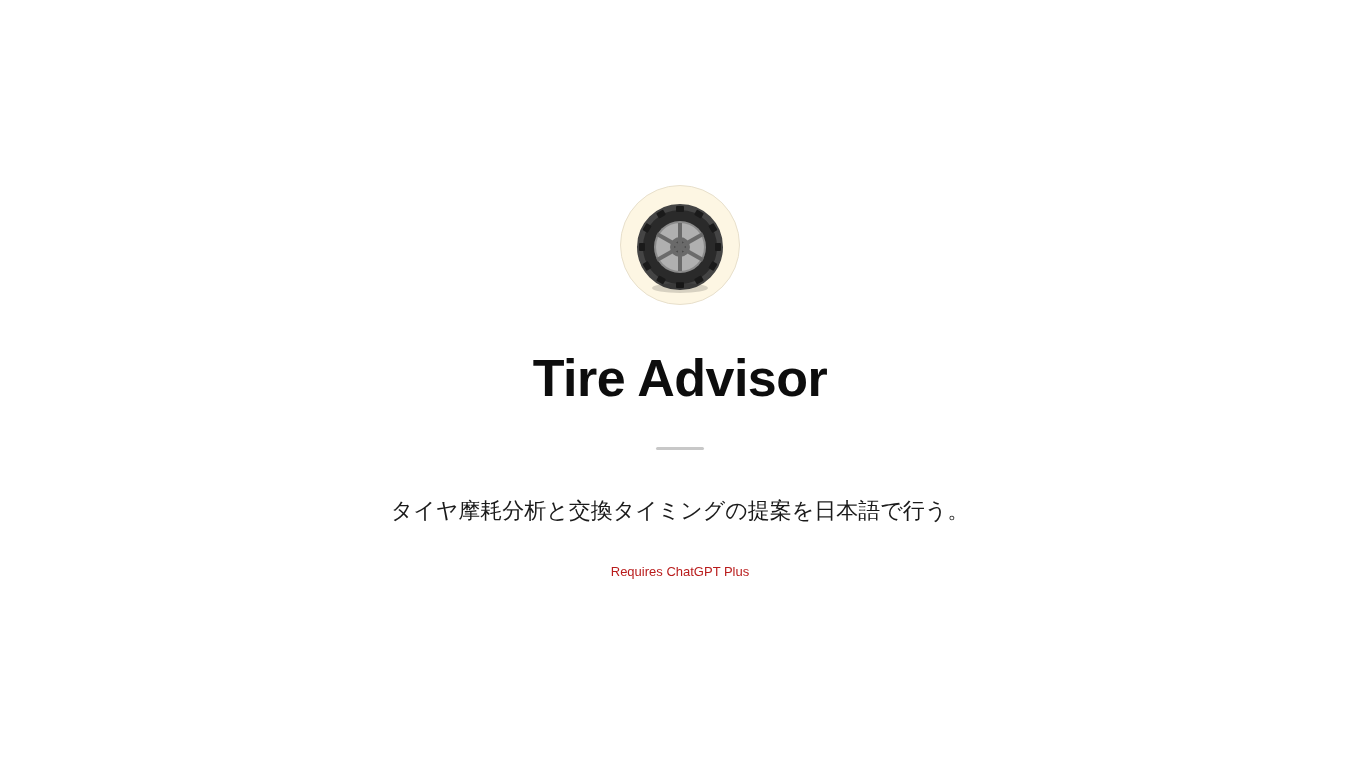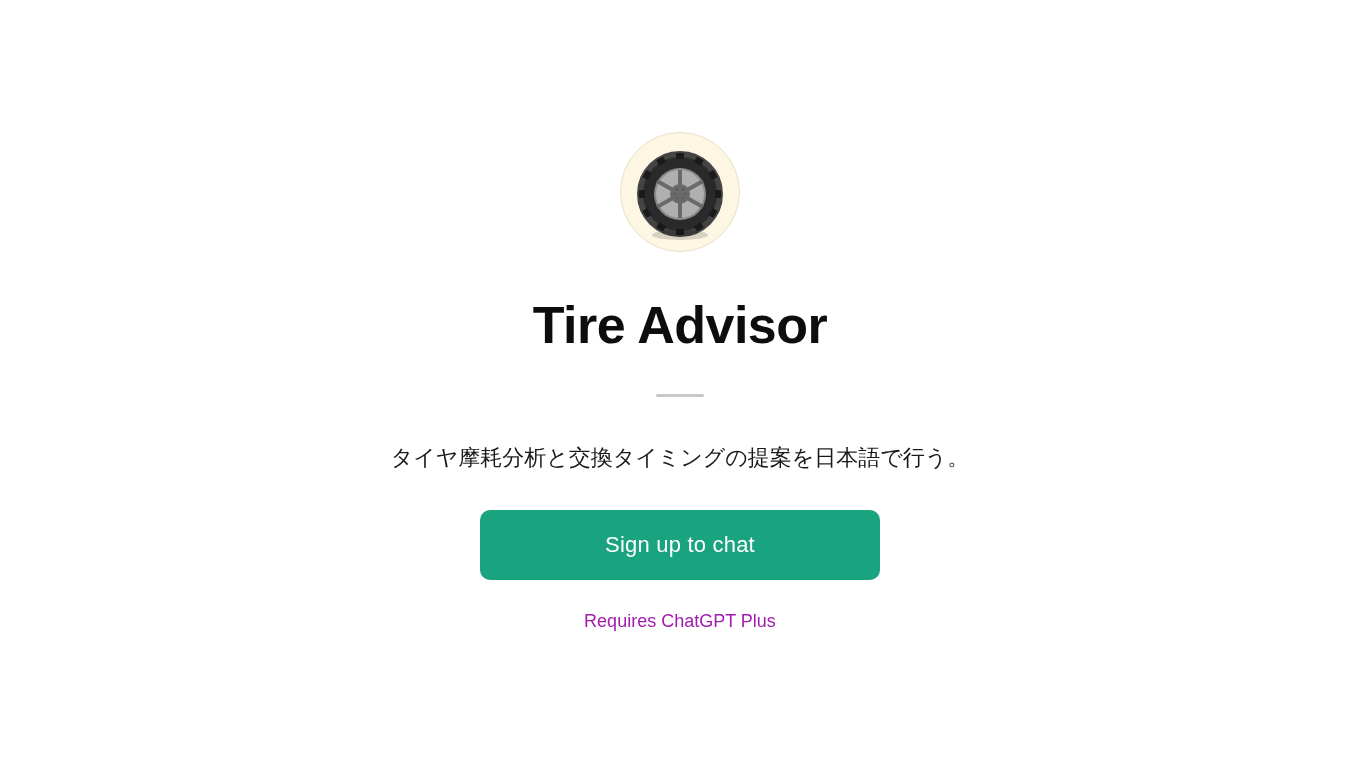--- a/index.html
+++ b/index.html
@@ -83,22 +83,22 @@
       width: 400px;
       font-size: 22px;
       font-weight: 500;
       cursor: pointer;
       letter-spacing: 0.2px;
       margin-bottom: 20px;
       transition: background-color 0.2s ease;
     }
 
     .requires-text {
-      font-size: 18px;
-      color: #a21caf;
+      font-size: 13px;
+      color: #b91c1c;
       text-align: left;
     }
   </style>
 </head>
 <body>
 
 <div class="main-container">
 
   <div class="avatar-container">
     <svg class="tire-icon" viewBox="0 0 100 100" xmlns="http://www.w3.org/2000/svg">
@@ -133,17 +133,16 @@
       <ellipse cx="50" cy="93" rx="28" ry="5" fill="rgba(0,0,0,0.15)"></ellipse>
     </svg>
   </div>
 
   <h1 class="title">Tire Advisor</h1>
 
   <div class="divider"></div>
 
   <p class="description">タイヤ摩耗分析と交換タイミングの提案を日本語で行う。</p>
 
-  <button class="signup-button">Sign up to chat</button>
 
   <span class="requires-text">Requires ChatGPT Plus</span>
 
 </div>
 
 </body></html>

